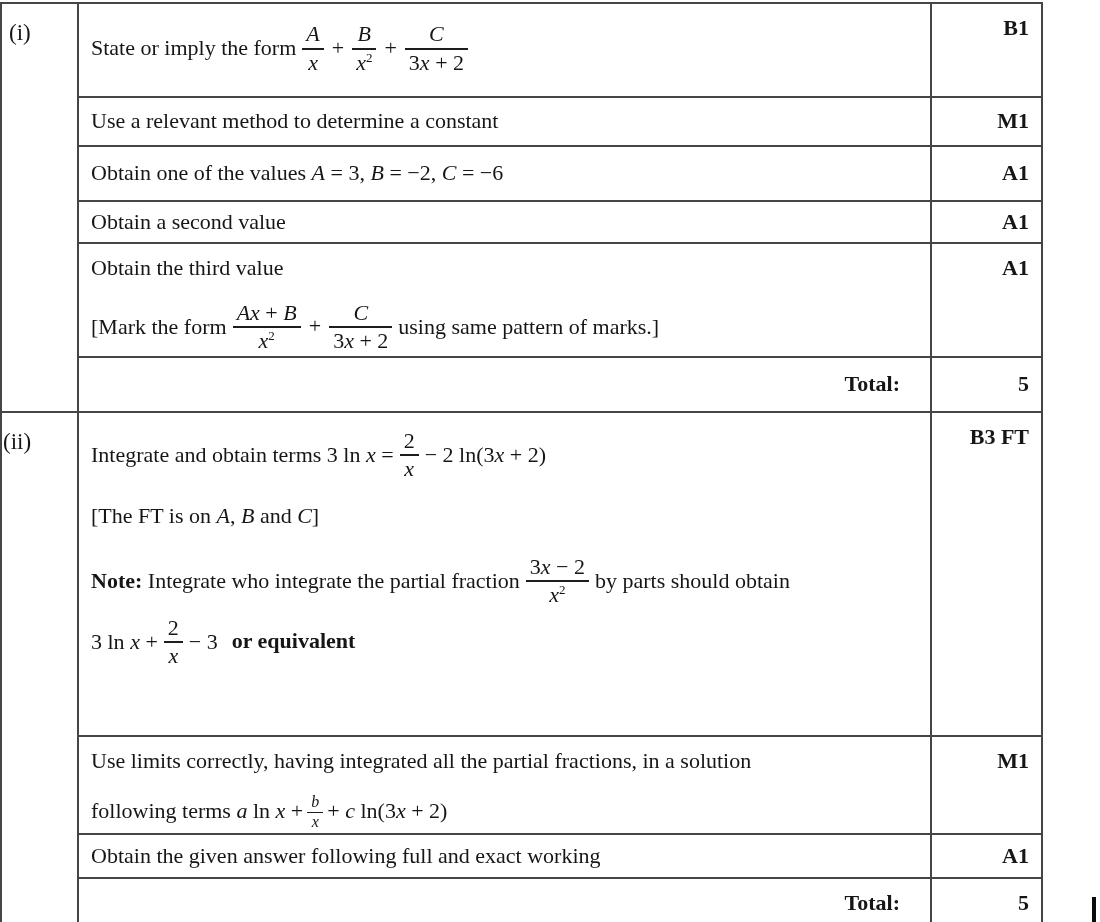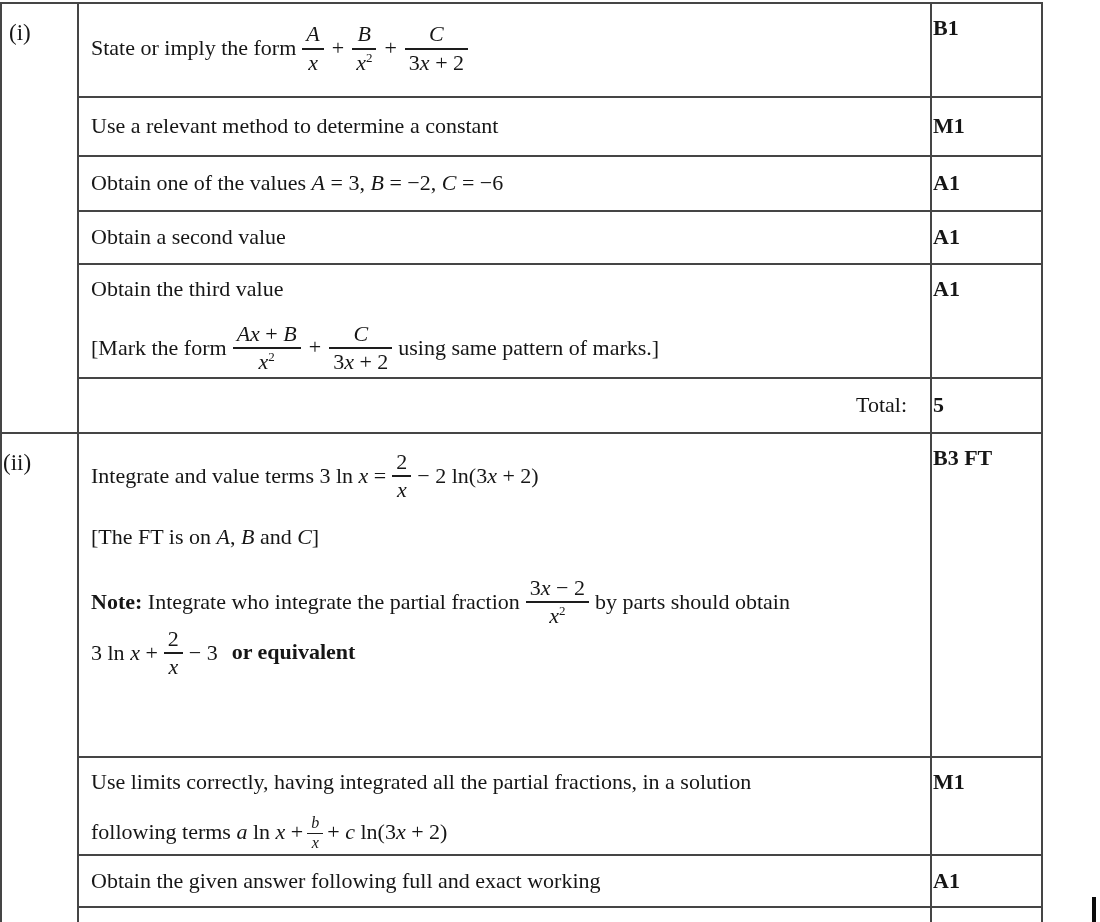--- a/index.html
+++ b/index.html
@@ -12,31 +12,31 @@
     position:absolute;left:0;top:2px;
   }
   td{border:2px solid #454545;overflow:hidden;}
   td.part{
     vertical-align:top;padding:14px 4px 0 7px;font-size:23px;
   }
   td.part.p2{padding-left:1px;}
   td.crit{padding:2px 10px 2px 12px;vertical-align:middle;}
   td.crit.vtop{vertical-align:top;padding-top:10px;}
   td.mark{
-    padding-right:12px;font-weight:bold;vertical-align:middle;white-space:nowrap;
+    text-align:right;padding-right:12px;font-weight:bold;vertical-align:middle;white-space:nowrap;
   }
   td.mark.mt{vertical-align:top;padding-top:10px;}
   td.total-label-cell{
-    text-align:right;font-weight:normal;padding-right:23px;vertical-align:middle;
+    text-align:right;font-weight:bold;padding-right:30px;vertical-align:middle;
   }
   .line{display:block;}
   .l2{margin-top:20px;}
   .fline{margin-top:8px;}
   .noteline{margin-top:26px;}
-  .l4{}
+  .l4{margin-top:10px;}
   .v{font-style:italic;}
   .b{font-weight:bold;}
   .fr{
     display:inline-block;vertical-align:middle;text-align:center;
     line-height:1.05;margin:0 6px;transform:translateY(-2px);
   }
   .fr .nu{display:block;padding:0 4px 2px;}
   .fr .de{display:block;border-top:2px solid #1d1d1d;padding:1px 4px 0;}
   .fr.small{font-size:16px;margin:0 4px;line-height:1.0;transform:translateY(-1px);}
   .fr.small .de{border-top-width:1px;}
@@ -59,33 +59,33 @@
 
       <tr style="height:94px;">
         <td class="part" rowspan="6">
           <span>(i)</span>
         </td>
         <td class="crit">
           <span>State or imply the form</span><span class="fr"><span class="nu"><span class="v">A</span></span><span class="de"><span class="v">x</span></span></span><span class="op">+</span><span class="fr"><span class="nu"><span class="v">B</span></span><span class="de"><span class="v">x</span><span class="e">2</span></span></span><span class="op">+</span><span class="fr"><span class="nu"><span class="v">C</span></span><span class="de"><span>3</span><span class="v">x</span><span> + 2</span></span></span>
         </td>
         <td class="mark mt"><span>B1</span></td>
       </tr>
-      <tr style="height:59px;">
+      <tr style="height:49px;">
         <td class="crit">
           <span>Use a relevant method to determine a constant</span>
         </td>
         <td class="mark"><span>M1</span></td>
       </tr>
       <tr style="height:55px;">
         <td class="crit">
           <span>Obtain one of the values </span><span class="v">A</span><span> = 3, </span><span class="v">B</span><span> = −2, </span><span class="v">C</span><span> = −6</span>
         </td>
         <td class="mark"><span>A1</span></td>
       </tr>
-      <tr style="height:53px;">
+      <tr style="height:42px;">
         <td class="crit">
           <span>Obtain a second value</span>
         </td>
         <td class="mark"><span>A1</span></td>
       </tr>
       <tr style="height:100px;">
         <td class="crit vtop">
           <span class="line">Obtain the third value</span>
           <span class="line l2"><span>[Mark the form</span><span class="fr"><span class="nu"><span class="v">Ax</span><span> + </span><span class="v">B</span></span><span class="de"><span class="v">x</span><span class="e">2</span></span></span><span class="op">+</span><span class="fr"><span class="nu"><span class="v">C</span></span><span class="de"><span>3</span><span class="v">x</span><span> + 2</span></span></span><span>using same pattern of marks.]</span></span>
         </td>
@@ -94,35 +94,35 @@
       <tr style="height:55px;">
         <td class="total-label-cell"><span>Total:</span></td>
         <td class="mark"><span>5</span></td>
       </tr>
 
       <tr style="height:324px;">
         <td class="part p2" rowspan="4">
           <span>(ii)</span>
         </td>
         <td class="crit vtop">
-          <span class="line fline"><span>Integrate and value terms </span><span>3 ln </span><span class="v">x</span><span> =</span><span class="fr"><span class="nu"><span>2</span></span><span class="de"><span class="v">x</span></span></span><span>− 2 ln(3</span><span class="v">x</span><span> + 2)</span></span>
+          <span class="line fline"><span>Integrate and obtain terms </span><span>3 ln </span><span class="v">x</span><span> =</span><span class="fr"><span class="nu"><span>2</span></span><span class="de"><span class="v">x</span></span></span><span>− 2 ln(3</span><span class="v">x</span><span> + 2)</span></span>
           <span class="line l2"><span>[The FT is on </span><span class="v">A</span><span>, </span><span class="v">B</span><span> and </span><span class="v">C</span><span>]</span></span>
           <span class="line noteline"><span class="b">Note:</span><span> Integrate who integrate the partial fraction</span><span class="fr"><span class="nu"><span>3</span><span class="v">x</span><span> − 2</span></span><span class="de"><span class="v">x</span><span class="e">2</span></span></span><span>by parts should obtain</span></span>
           <span class="line l4"><span>3 ln </span><span class="v">x</span><span> +</span><span class="fr"><span class="nu"><span>2</span></span><span class="de"><span class="v">x</span></span></span><span>− 3</span><span class="gap">or equivalent</span></span>
         </td>
         <td class="mark mt"><span>B3 FT</span></td>
       </tr>
       <tr style="height:64px;">
         <td class="crit vtop">
           <span class="line">Use limits correctly, having integrated all the partial fractions, in a solution</span>
           <span class="line l2"><span>following terms </span><span class="v">a</span><span> ln </span><span class="v">x</span><span> +</span><span class="fr small"><span class="nu"><span class="v">b</span></span><span class="de"><span class="v">x</span></span></span><span>+ </span><span class="v">c</span><span> ln(3</span><span class="v">x</span><span> + 2)</span></span>
         </td>
         <td class="mark mt"><span>M1</span></td>
       </tr>
-      <tr style="height:52px;">
+      <tr style="height:44px;">
         <td class="crit">
           <span>Obtain the given answer following full and exact working</span>
         </td>
         <td class="mark"><span>A1</span></td>
       </tr>
       <tr style="height:50px;">
         <td class="total-label-cell"><span>Total:</span></td>
         <td class="mark"><span>5</span></td>
       </tr>
     </tbody>

